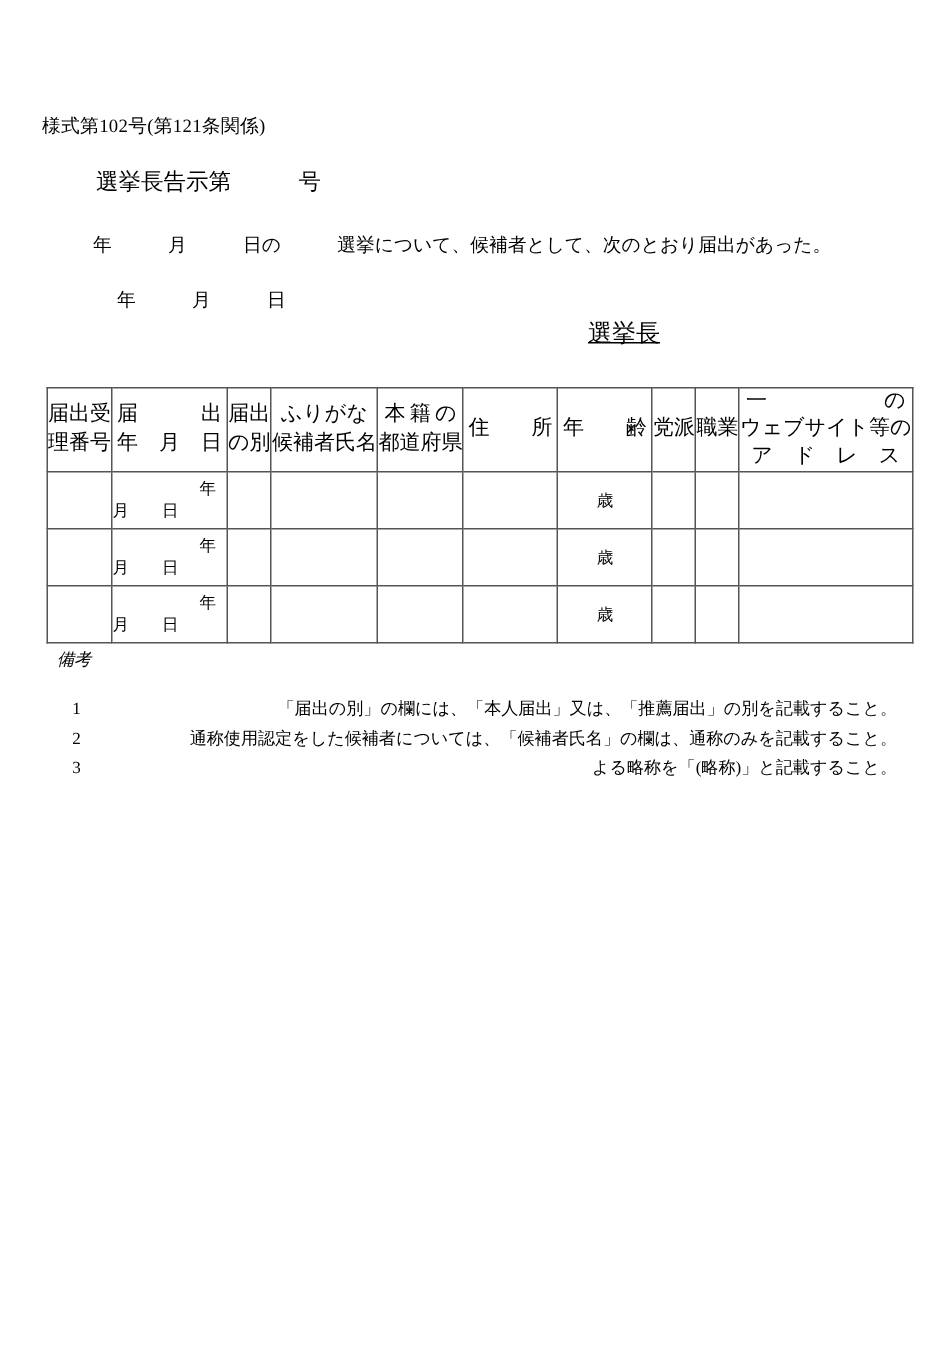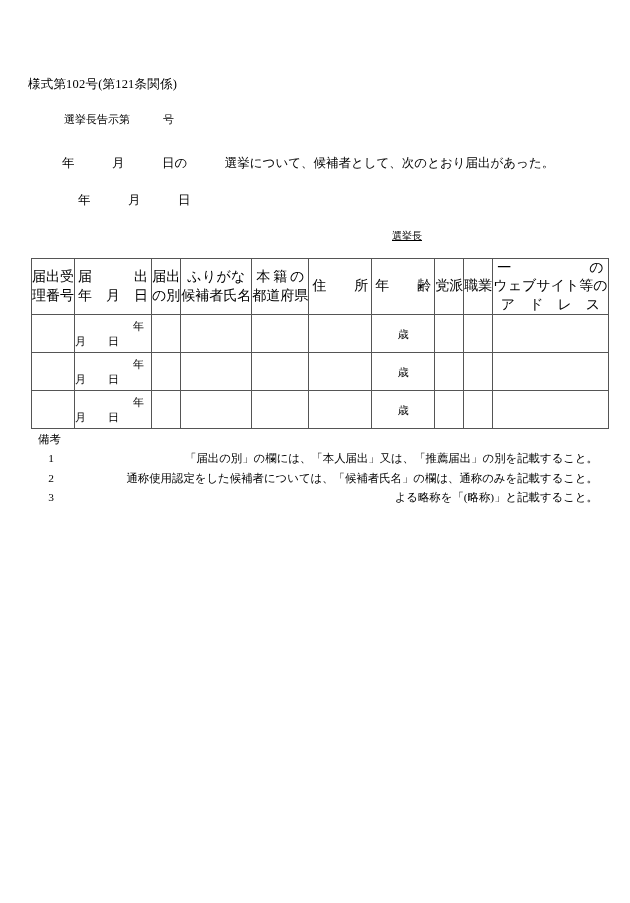--- a/index.html
+++ b/index.html
@@ -28,42 +28,42 @@
     left: 28px;
     top: 76px;
     font-size: 12.5px;
     letter-spacing: 0.2px;
     white-space: nowrap;
   }
   .notice-no {
     position: absolute;
     left: 64px;
     top: 112px;
-    font-size: 11px;
+    font-size: 15px;
     white-space: nowrap;
   }
   .intro-line {
     position: absolute;
     left: 62px;
     top: 155px;
     font-size: 12.5px;
     white-space: nowrap;
   }
   .date-line {
     position: absolute;
     left: 78px;
     top: 192px;
     font-size: 12.5px;
     white-space: nowrap;
   }
   .chief-line {
     position: absolute;
     left: 392px;
-    top: 229px;
-    font-size: 10px;
+    top: 212px;
+    font-size: 16px;
     white-space: nowrap;
     text-decoration: underline;
   }
 
   
   .form-table {
     position: absolute;
     left: 31px;
     top: 258px;
     border-collapse: collapse;
@@ -134,21 +134,22 @@
   
   .remarks {
     position: absolute;
     left: 38px;
     top: 432px;
     font-size: 11.4px;
     width: 560px;
   }
   .remarks-title {
     font-size: 11.4px;
-    margin-bottom: 3px;
+    margin-bottom: 18px;
+    font-style: italic;
   }
   .note {
     display: flex;
     align-items: flex-start;
     margin-top: 2.5px;
     line-height: 1.5;
   }
   .note-num {
     width: 26px;
     flex: 0 0 26px;

